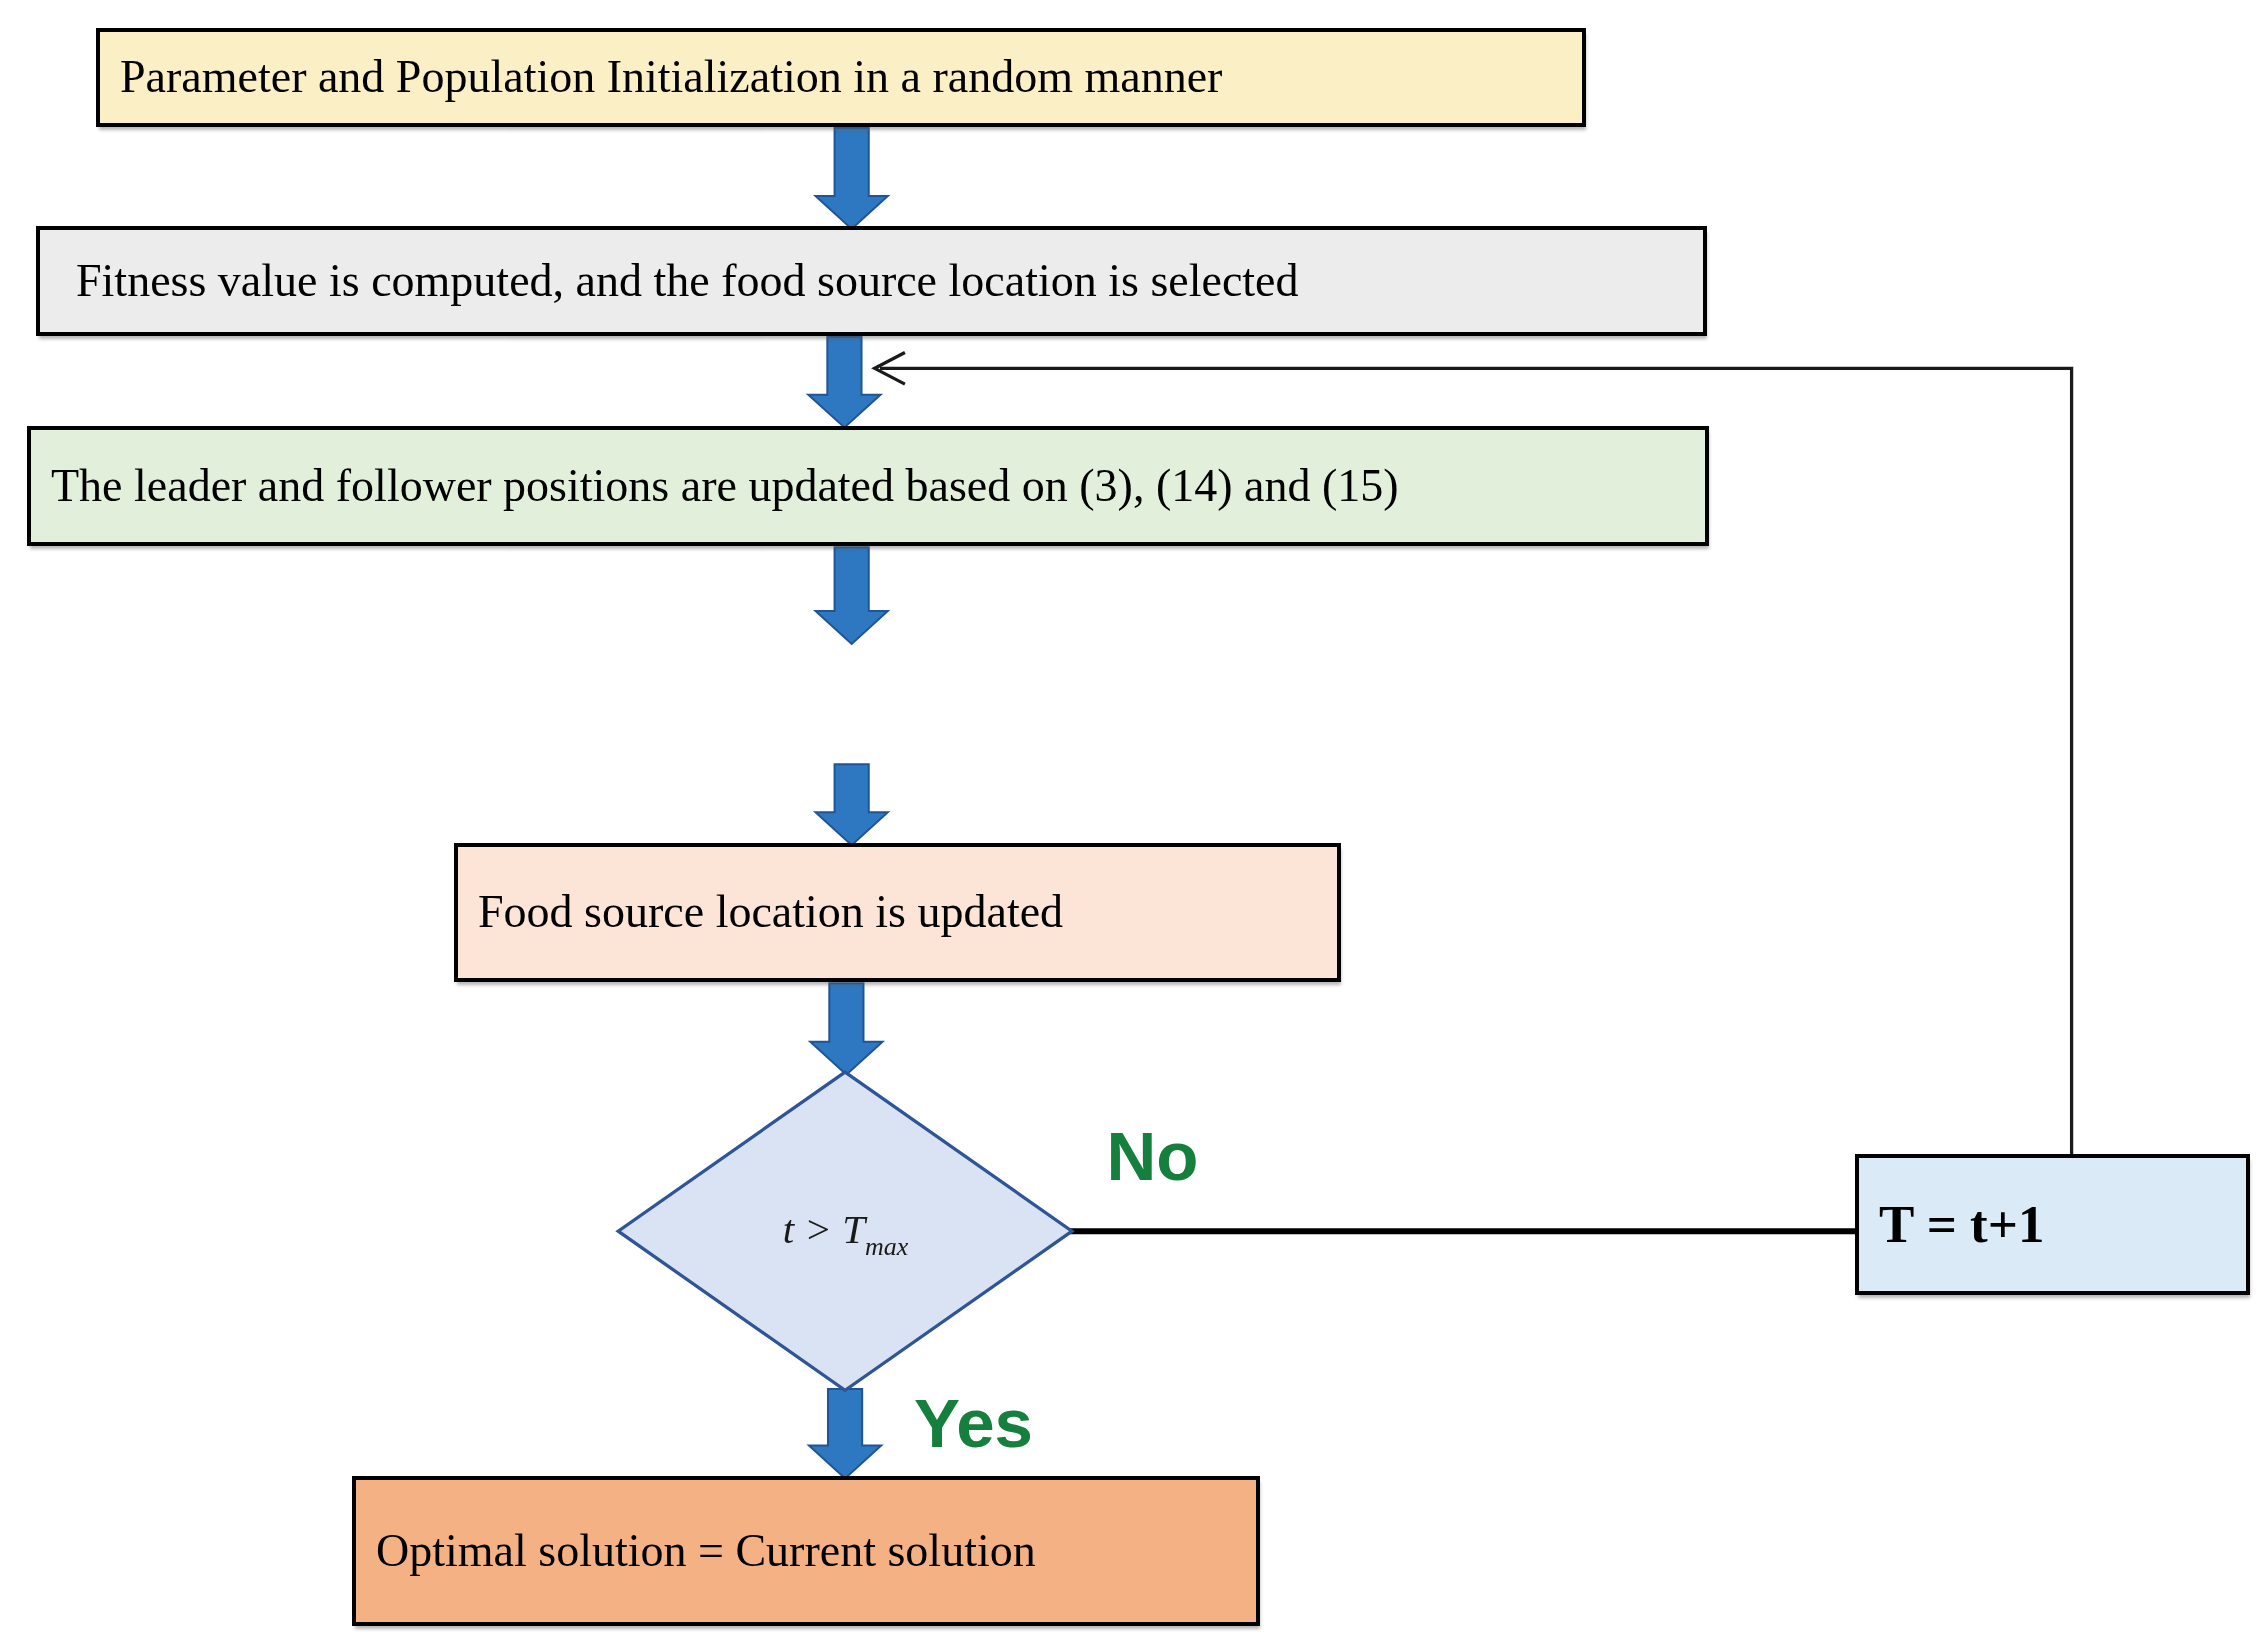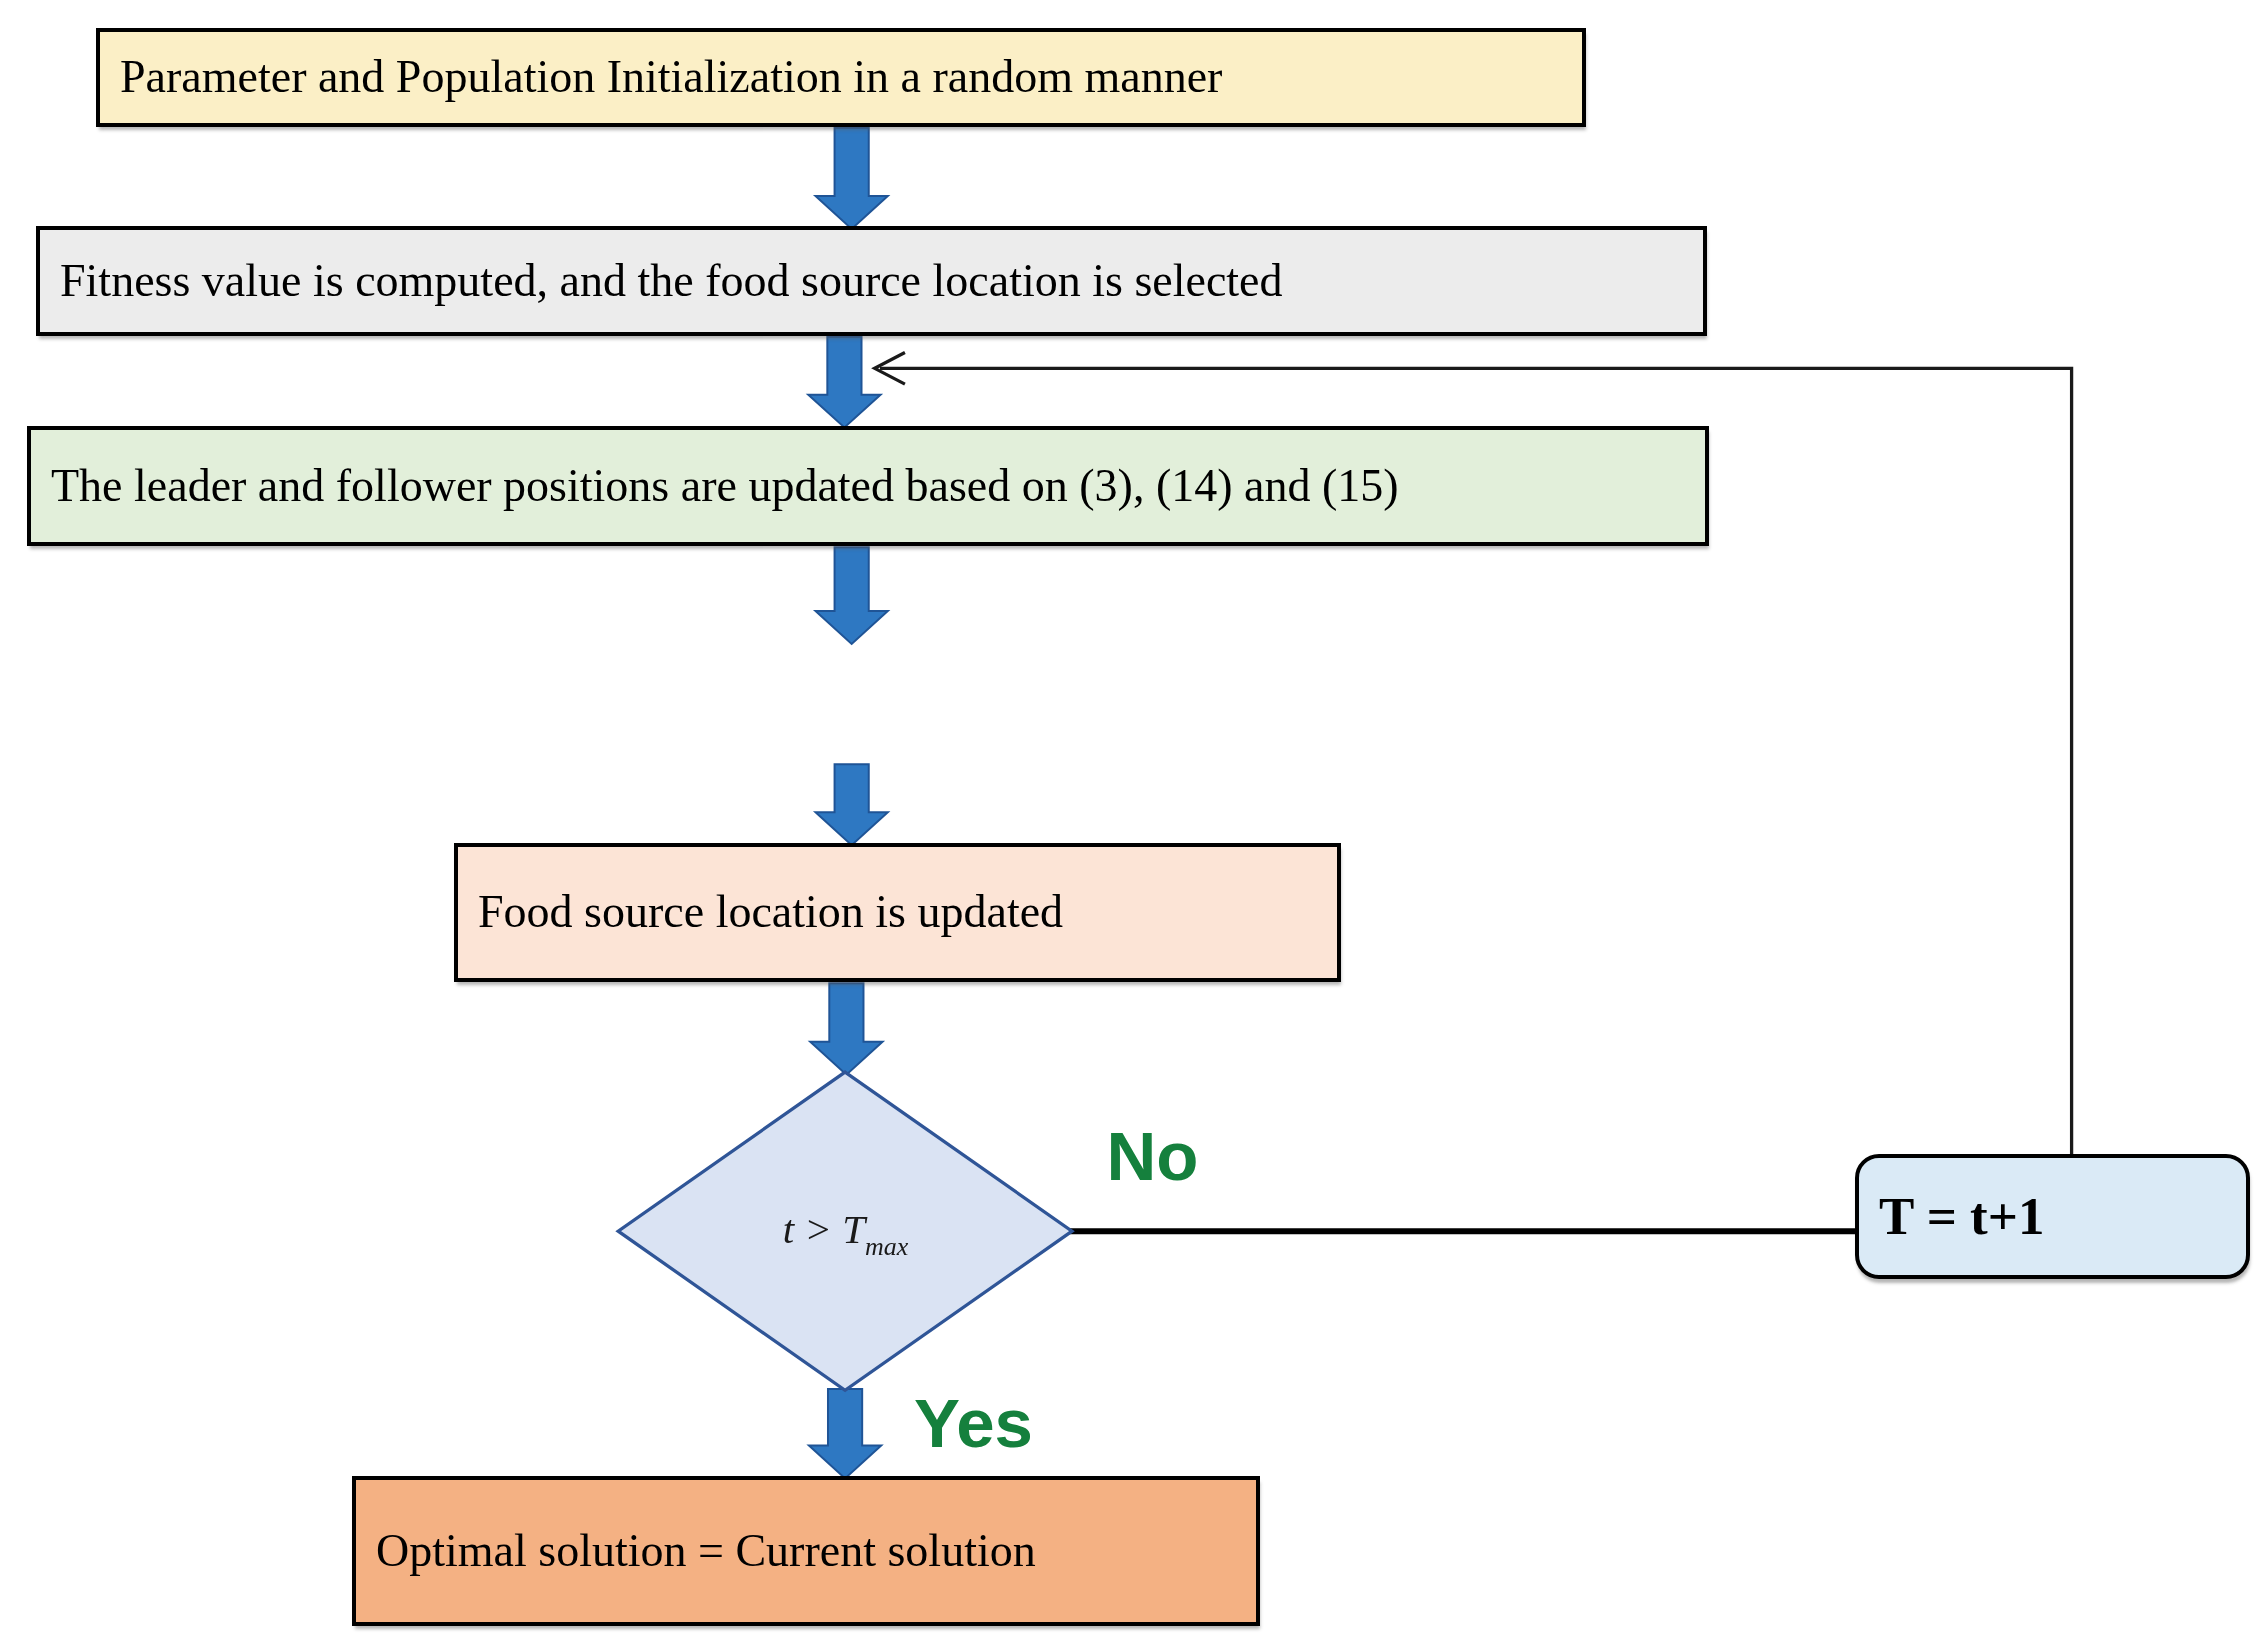--- a/index.html
+++ b/index.html
@@ -21,22 +21,22 @@
     font-size:46px;
     line-height:1.15;
     box-shadow:1.3px 4.6px 3.3px -1.3px rgba(90,90,90,0.45);
   }
   .node .lbl{padding:0 20px;}
   .node-init     {left:96px; top:28px;   width:1490px; height:99px;}
   .node-fitness  {left:36px;  top:226px;  width:1671px; height:110px;}
   .node-update   {left:27px;  top:426px;  width:1682px; height:120px;}
   .node-compute  {left:27px;  top:641px;  width:1632px; height:122px;}
   .node-food     {left:454px; top:843px; width:887px; height:139px;}
-  .node-increment{left:1855px;top:1154px; width:395px;  height:125px;
-                  font-weight:bold;font-size:53px;border-radius:24px;}
+  .node-increment{left:1855px;top:1154px; width:395px;  height:141px;
+                  font-weight:bold;font-size:53px;}
   .node-optimal  {left:352px; top:1476px; width:908px; height:150px;}
   .decision-label{
     position:absolute;left:648px;top:1154px;width:395px;height:99px;
     display:flex;align-items:flex-end;justify-content:center;
     font-style:italic;font-size:41px;color:#1a1a1a;
   }
   .decision-label .sub{
     font-size:26px;
     align-self:flex-end;
     transform:translateY(9.2px);
@@ -71,21 +71,21 @@
     <polygon points="1261,1495 1313,1495 1313,1584 1342,1584 1287,1634 1232,1584 1261,1584" stroke-width="3" fill="#2E78C2" stroke="#1F5496"></polygon>
     <polygon points="1259,2112 1311,2112 1311,2198 1340,2198 1285,2248 1230,2198 1259,2198" stroke-width="3" fill="#2E78C2" stroke="#1F5496"></polygon>
 
     <polygon points="1285,1630 1630,1872 1285,2114 940,1872" stroke-width="5" fill="#DAE3F3" stroke="#2F5597"></polygon>
   </svg>
 
   <div class="node node-init" style="background-color: rgb(251, 239, 198);">
     <span class="lbl">Parameter and Population Initialization in a random manner</span>
   </div>
 
-  <div class="node node-fitness" style="background-color: rgb(236, 236, 236);">
+  <div class="node node-fitness" style="background-color: rgb(236, 236, 236); padding-left: 16px;">
     <span class="lbl">Fitness value is computed, and the food source location is selected</span>
   </div>
 
   <div class="node node-update" style="background-color: rgb(226, 239, 218);">
     <span class="lbl">The leader and follower positions are updated based on (3), (14) and (15)</span>
   </div>
 
 
   <div class="node node-food" style="background-color: rgb(252, 228, 214);">
     <span class="lbl">Food source location is updated</span>

